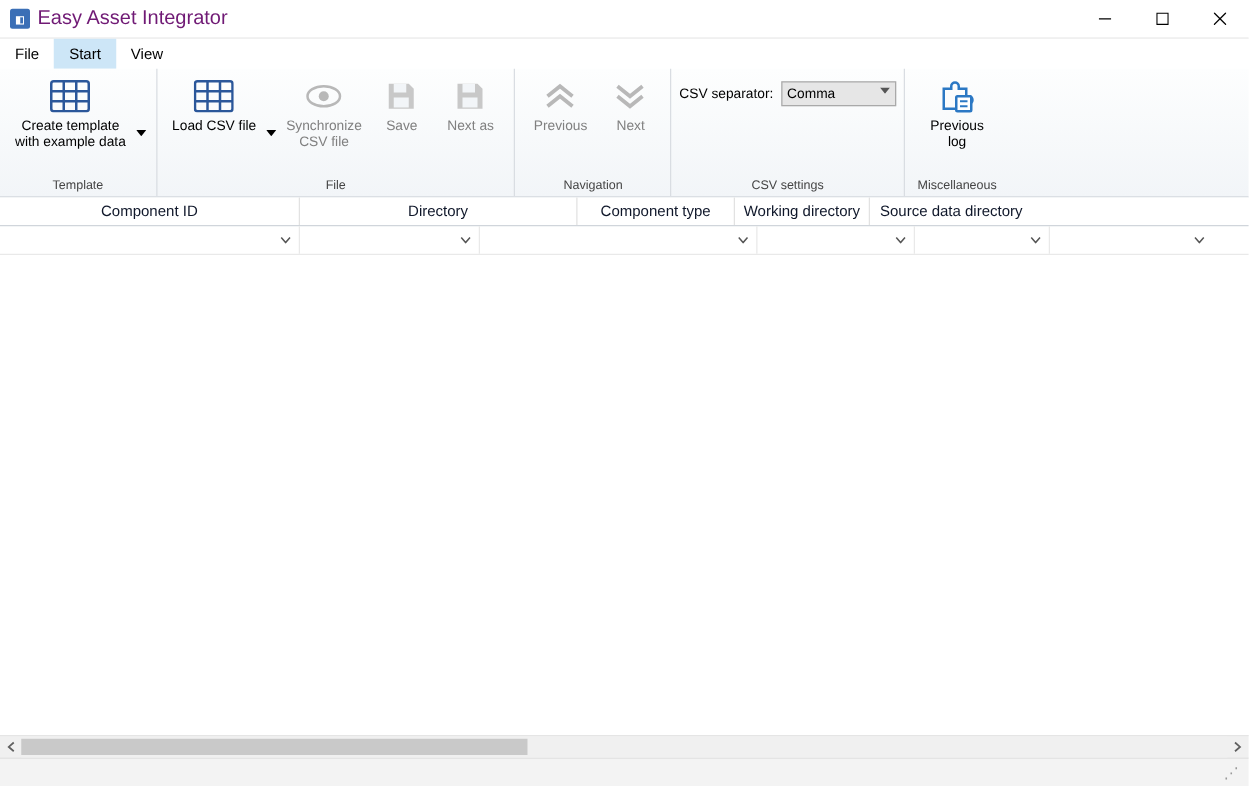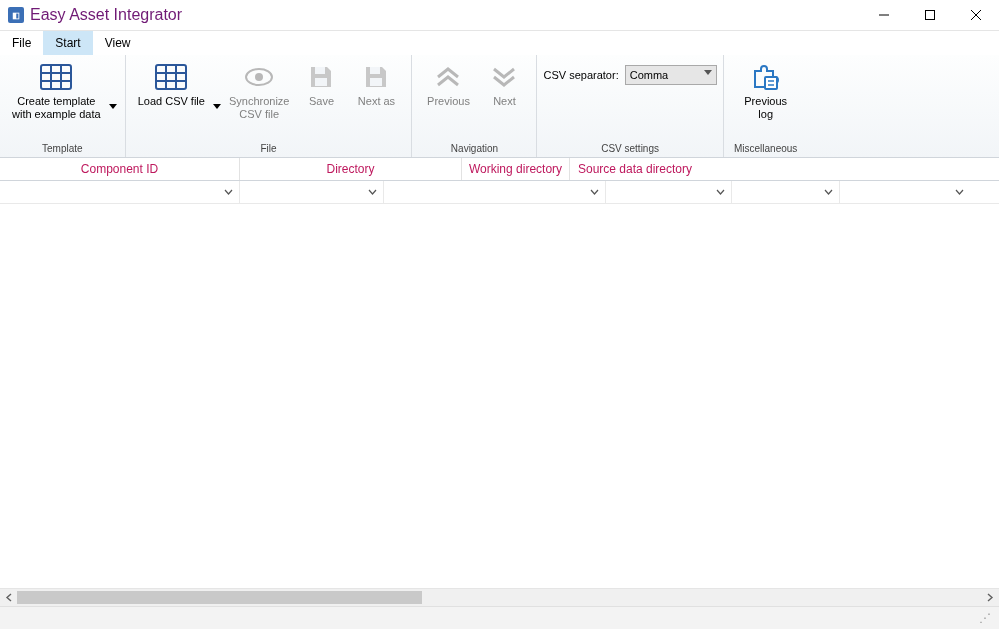--- a/index.html
+++ b/index.html
@@ -28,21 +28,21 @@
 
 .csv-body{display:flex;flex-direction:column;gap:22px;padding-top:6px}
 .csv-row{display:flex;align-items:center;gap:6px;font-size:11px}
 .csv-row label{white-space:nowrap}
 .combo{border:1px solid #a9a9a9;background:#e6e6e6;height:20px;width:92px;display:flex;align-items:center;padding:0 4px;font-size:11px;position:relative;box-sizing:border-box}
 .combo .chev{position:absolute;right:4px;top:4px}
 .chk{display:flex;align-items:center;gap:4px;font-size:11px}
 .chk .box{width:13px;height:13px;border:1px solid #333;display:flex;align-items:center;justify-content:center;background:#fff}
 
 .colhdr{height:22px;display:flex;border-bottom:1px solid #d0d5db;background:#fff}
-.col{border-right:1px solid #e2e2e2;display:flex;align-items:center;justify-content:center;font-size:12px;color:#be185d;box-sizing:border-box}
+.col{border-right:1px solid #e2e2e2;display:flex;align-items:center;justify-content:center;font-size:12px;color:#0f172a;box-sizing:border-box}
 
 .filterrow{height:22px;display:flex;border-bottom:1px solid #e9e9e9}
 .fcell{border-right:1px solid #e9e9e9;display:flex;align-items:center;justify-content:flex-end;padding-right:6px;box-sizing:border-box}
 
 .gridbody{flex:1;background:#fff}
 
 .hscroll{height:17px;display:flex;align-items:center;background:#f0f0f0;border-top:1px solid #e5e5e5}
 .hscroll .arrow{width:17px;height:17px;display:flex;align-items:center;justify-content:center;color:#606060}
 .hscroll .track{flex:1;height:17px;background:#f0f0f0;position:relative}
 .hscroll .thumb{position:absolute;left:0;top:2px;height:13px;width:42%;background:#c9c9c9}
@@ -224,20 +224,21 @@
         </div>
       </div>
       <div class="group-label">Miscellaneous</div>
     </div>
 
   </div>
 
   <div class="colhdr">
     <div class="col c1">Component ID</div>
     <div class="col c3">Directory</div>
+    <div class="col c4">Component type</div>
     <div class="col c5">Working directory</div>
     <div class="col c6" style="border-right:none">Source data directory</div>
   </div>
 
   <div class="filterrow">
     <div class="fcell c1">
         <svg width="9" height="6" viewBox="0 0 9 6">
           <polyline points="1,1 4.5,5 8,1" fill="none" stroke="#555" stroke-width="1.2"></polyline>
         </svg>
       </div>

